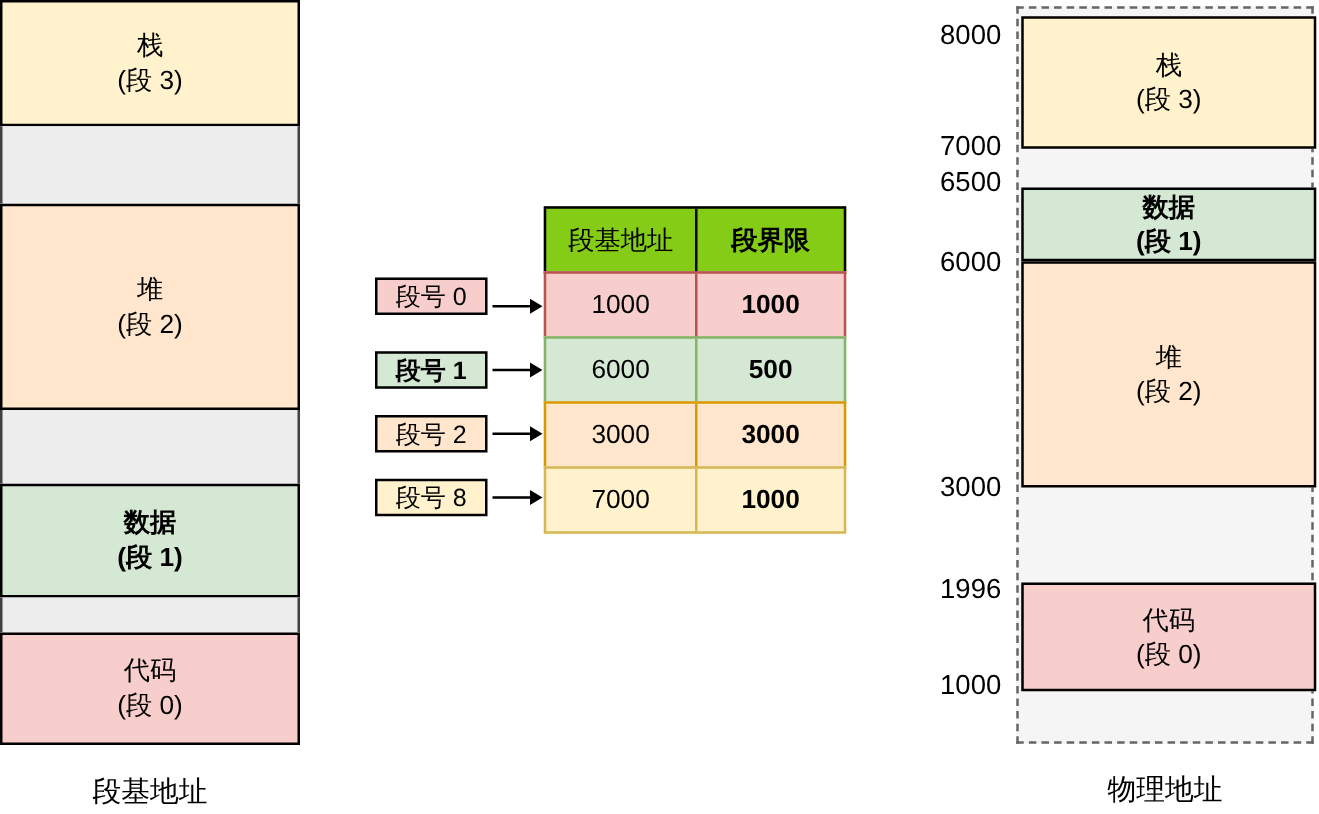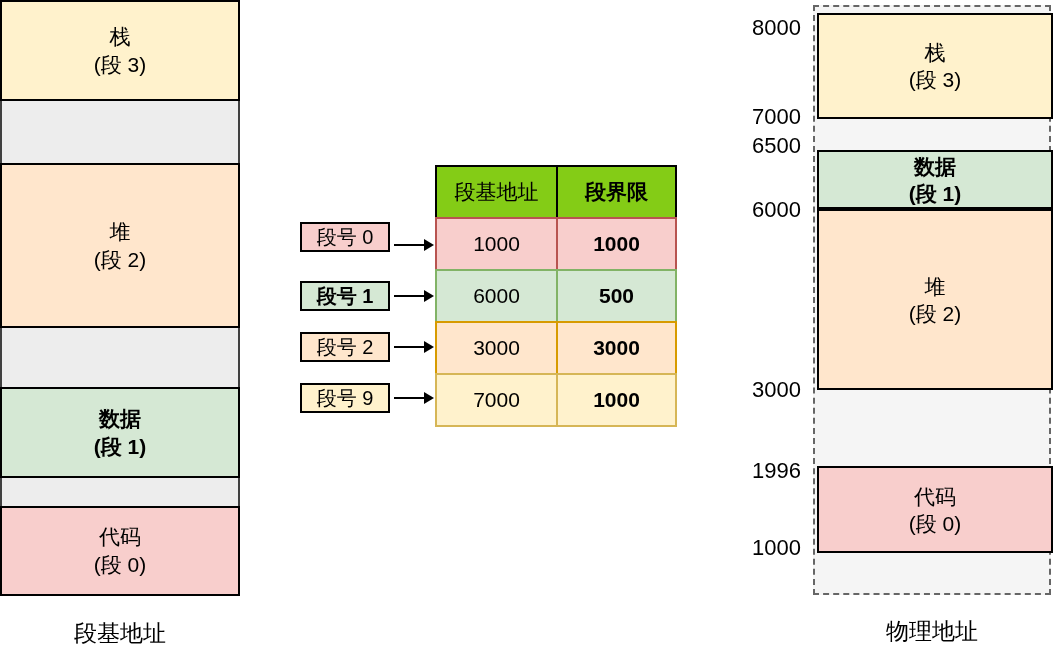--- a/index.html
+++ b/index.html
@@ -135,21 +135,21 @@
   <div class="seglabel c-red" style="top:222px">
     <span>段号 0</span>
   </div>
   <div class="seglabel c-green" style="top:281px">
     <span>段号 1</span>
   </div>
   <div class="seglabel c-orange" style="top:332px">
     <span>段号 2</span>
   </div>
   <div class="seglabel c-yellow" style="top:383px">
-    <span>段号 9</span>
+    <span>段号 8</span>
   </div>
 
   <div class="arrow" style="top:244px"></div>
   <div class="arrow" style="top:295px"></div>
   <div class="arrow" style="top:346px"></div>
   <div class="arrow" style="top:397px"></div>
 
   <div class="table">
     <div class="trow header">
       <div class="tcell first">段基地址</div>

